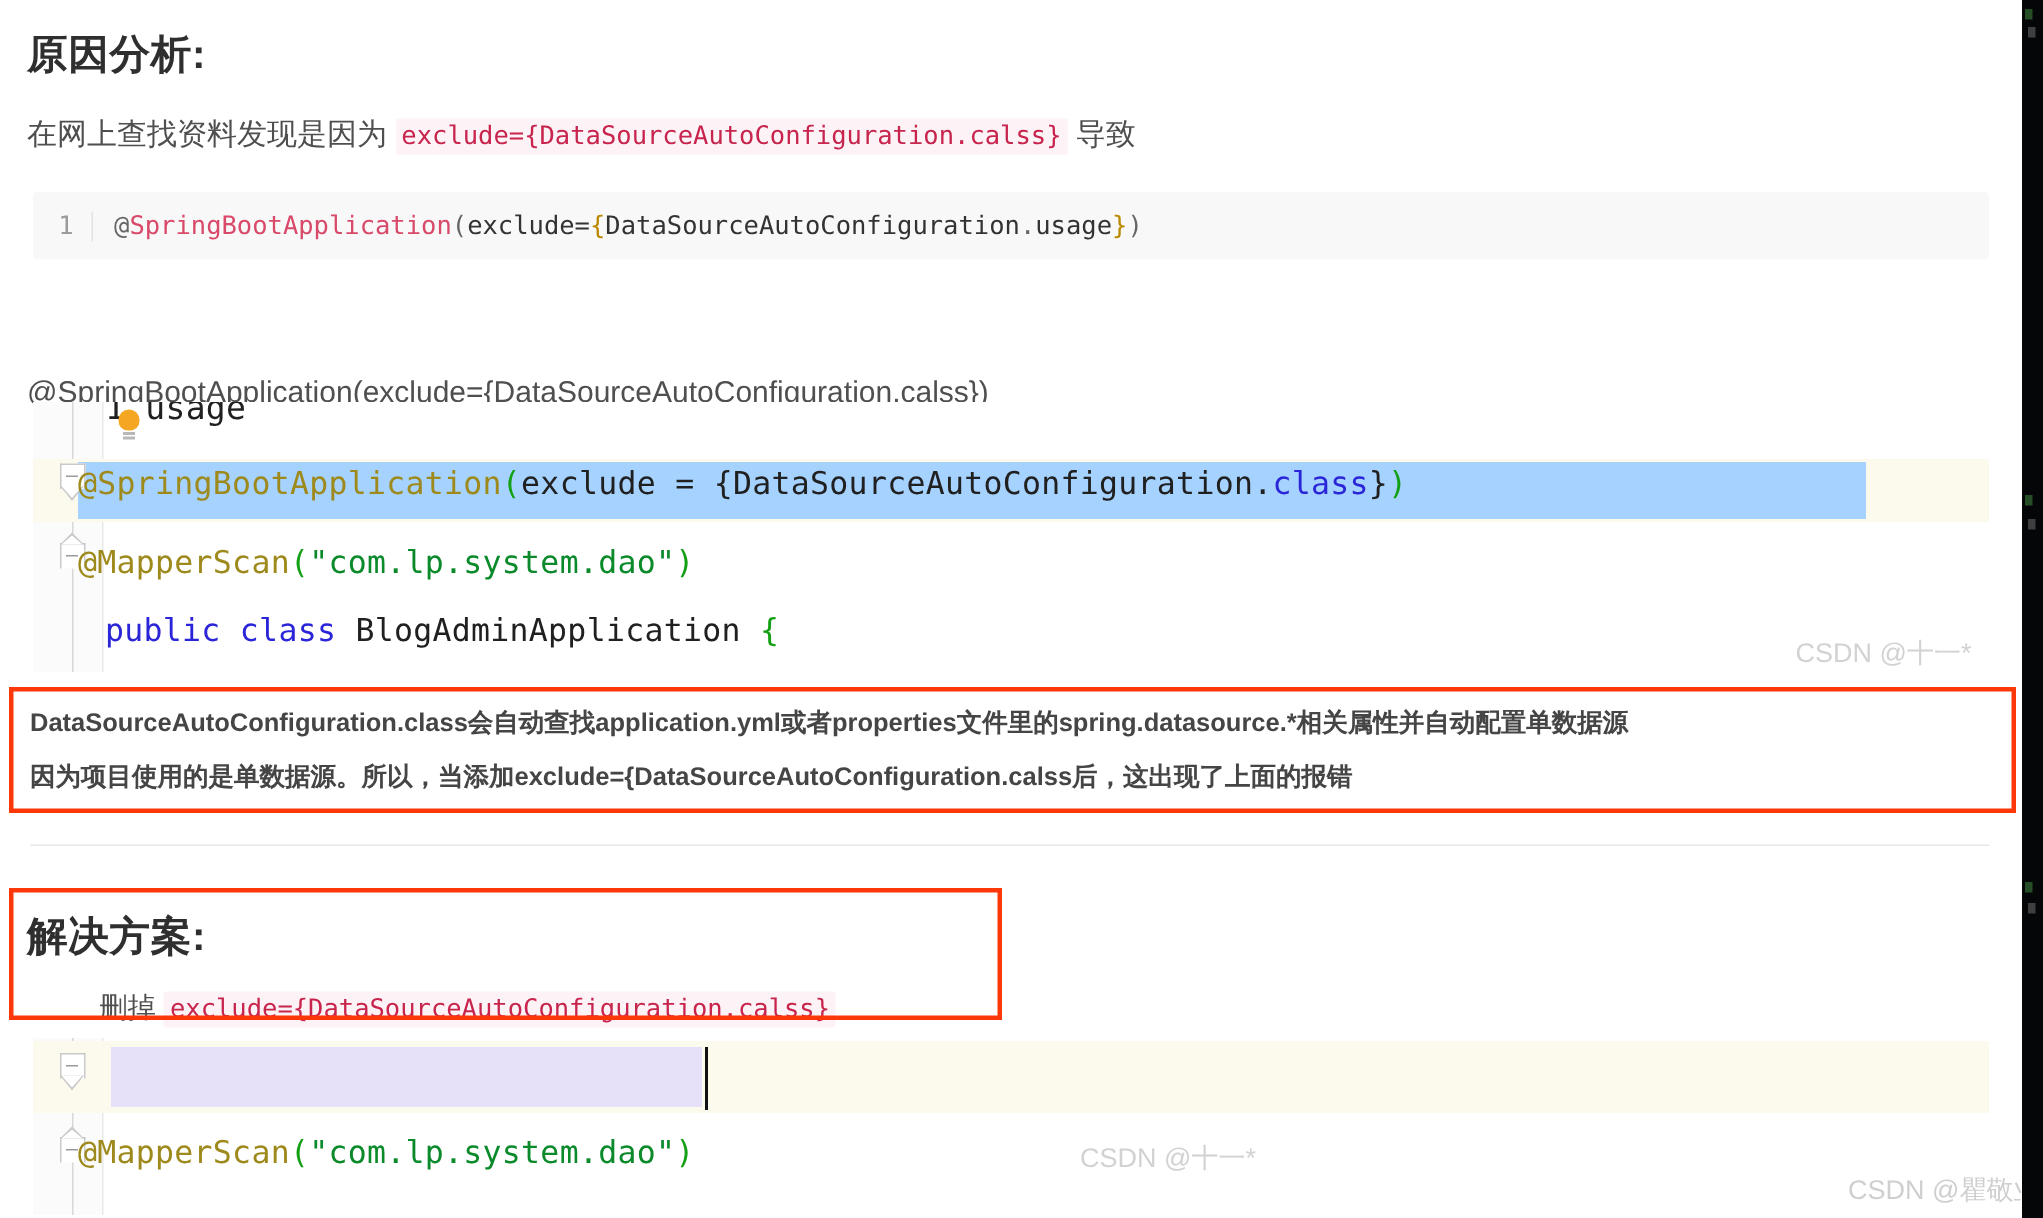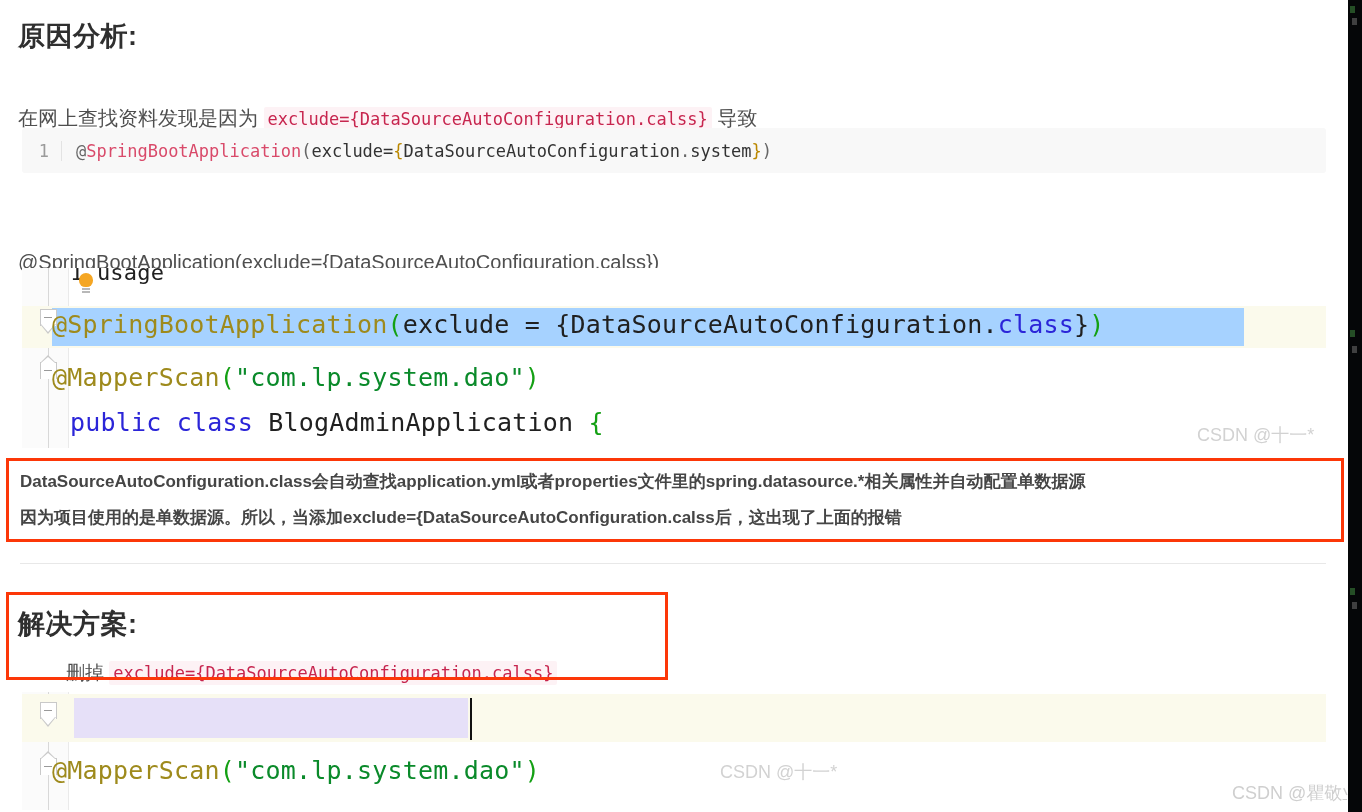--- a/index.html
+++ b/index.html
@@ -143,21 +143,21 @@
   .ide .grip {
     position: absolute;
     left: 26px;
     width: 1px;
     background: #d8d8d8;
   }
   .ide .ideline {
     position: absolute;
     left: 46px;
     white-space: pre;
-    font-size: 25px;
+    font-size: 21px;
     letter-spacing: .2px;
     color: #202020;
   }
   .ide .rowhl {
     position: absolute;
     left: 0;
     background: #fbfaec;
   }
   .ide .selhl {
     position: absolute;
@@ -291,27 +291,27 @@
   }
   .wm.small { font-size: 18px; color: #cfcfcf; text-align: center; }
 </style>
 </head>
 <body>
 
 <div class="page">
 
   <h2 class="heading" style="left:18px; top:18px;">原因分析:</h2>
 
-  <p class="para" style="left:18px; top:73px;margin-top:28px;">
+  <p class="para" style="left:18px; top:73px;">
     <span>在网上查找资料发现是因为 </span><code class="inline">exclude={DataSourceAutoConfiguration.calss}</code><span> 导致</span>
   </p>
 
   <div class="codeblock" style="left:22px; top:128px; width:1304px; height:45px;">
     <div class="ln">1</div>
-    <div class="codeline"><span class="tok-punct">@</span><span class="tok-ann">SpringBootApplication</span><span class="tok-punct">(</span><span>exclude=</span><span class="tok-brace">{</span><span>DataSourceAutoConfiguration</span><span class="tok-punct">.</span><span>system</span><span class="tok-brace">}</span><span class="tok-punct">)</span></div>
+    <div class="codeline"><span class="tok-punct">@</span><span class="tok-ann">SpringBootApplication</span><span class="tok-punct">(</span><span>exclude=</span><span class="tok-brace">{</span><span>DataSourceAutoConfiguration</span><span class="tok-punct">.</span><span>usage</span><span class="tok-brace">}</span><span class="tok-punct">)</span></div>
   </div>
 
   <p class="para" style="left:18px; top:245px;">@SpringBootApplication(exclude={DataSourceAutoConfiguration.calss})</p>
 
   <div class="ide" style="left:22px; top:268px; width:1304px; height:180px;">
 
     <div class="gutter"></div>
     <div class="grip" style="top:0; bottom:0;"></div>
 
     <div class="rowhl" style="top:38px; width:1304px; height:42px;"></div>

